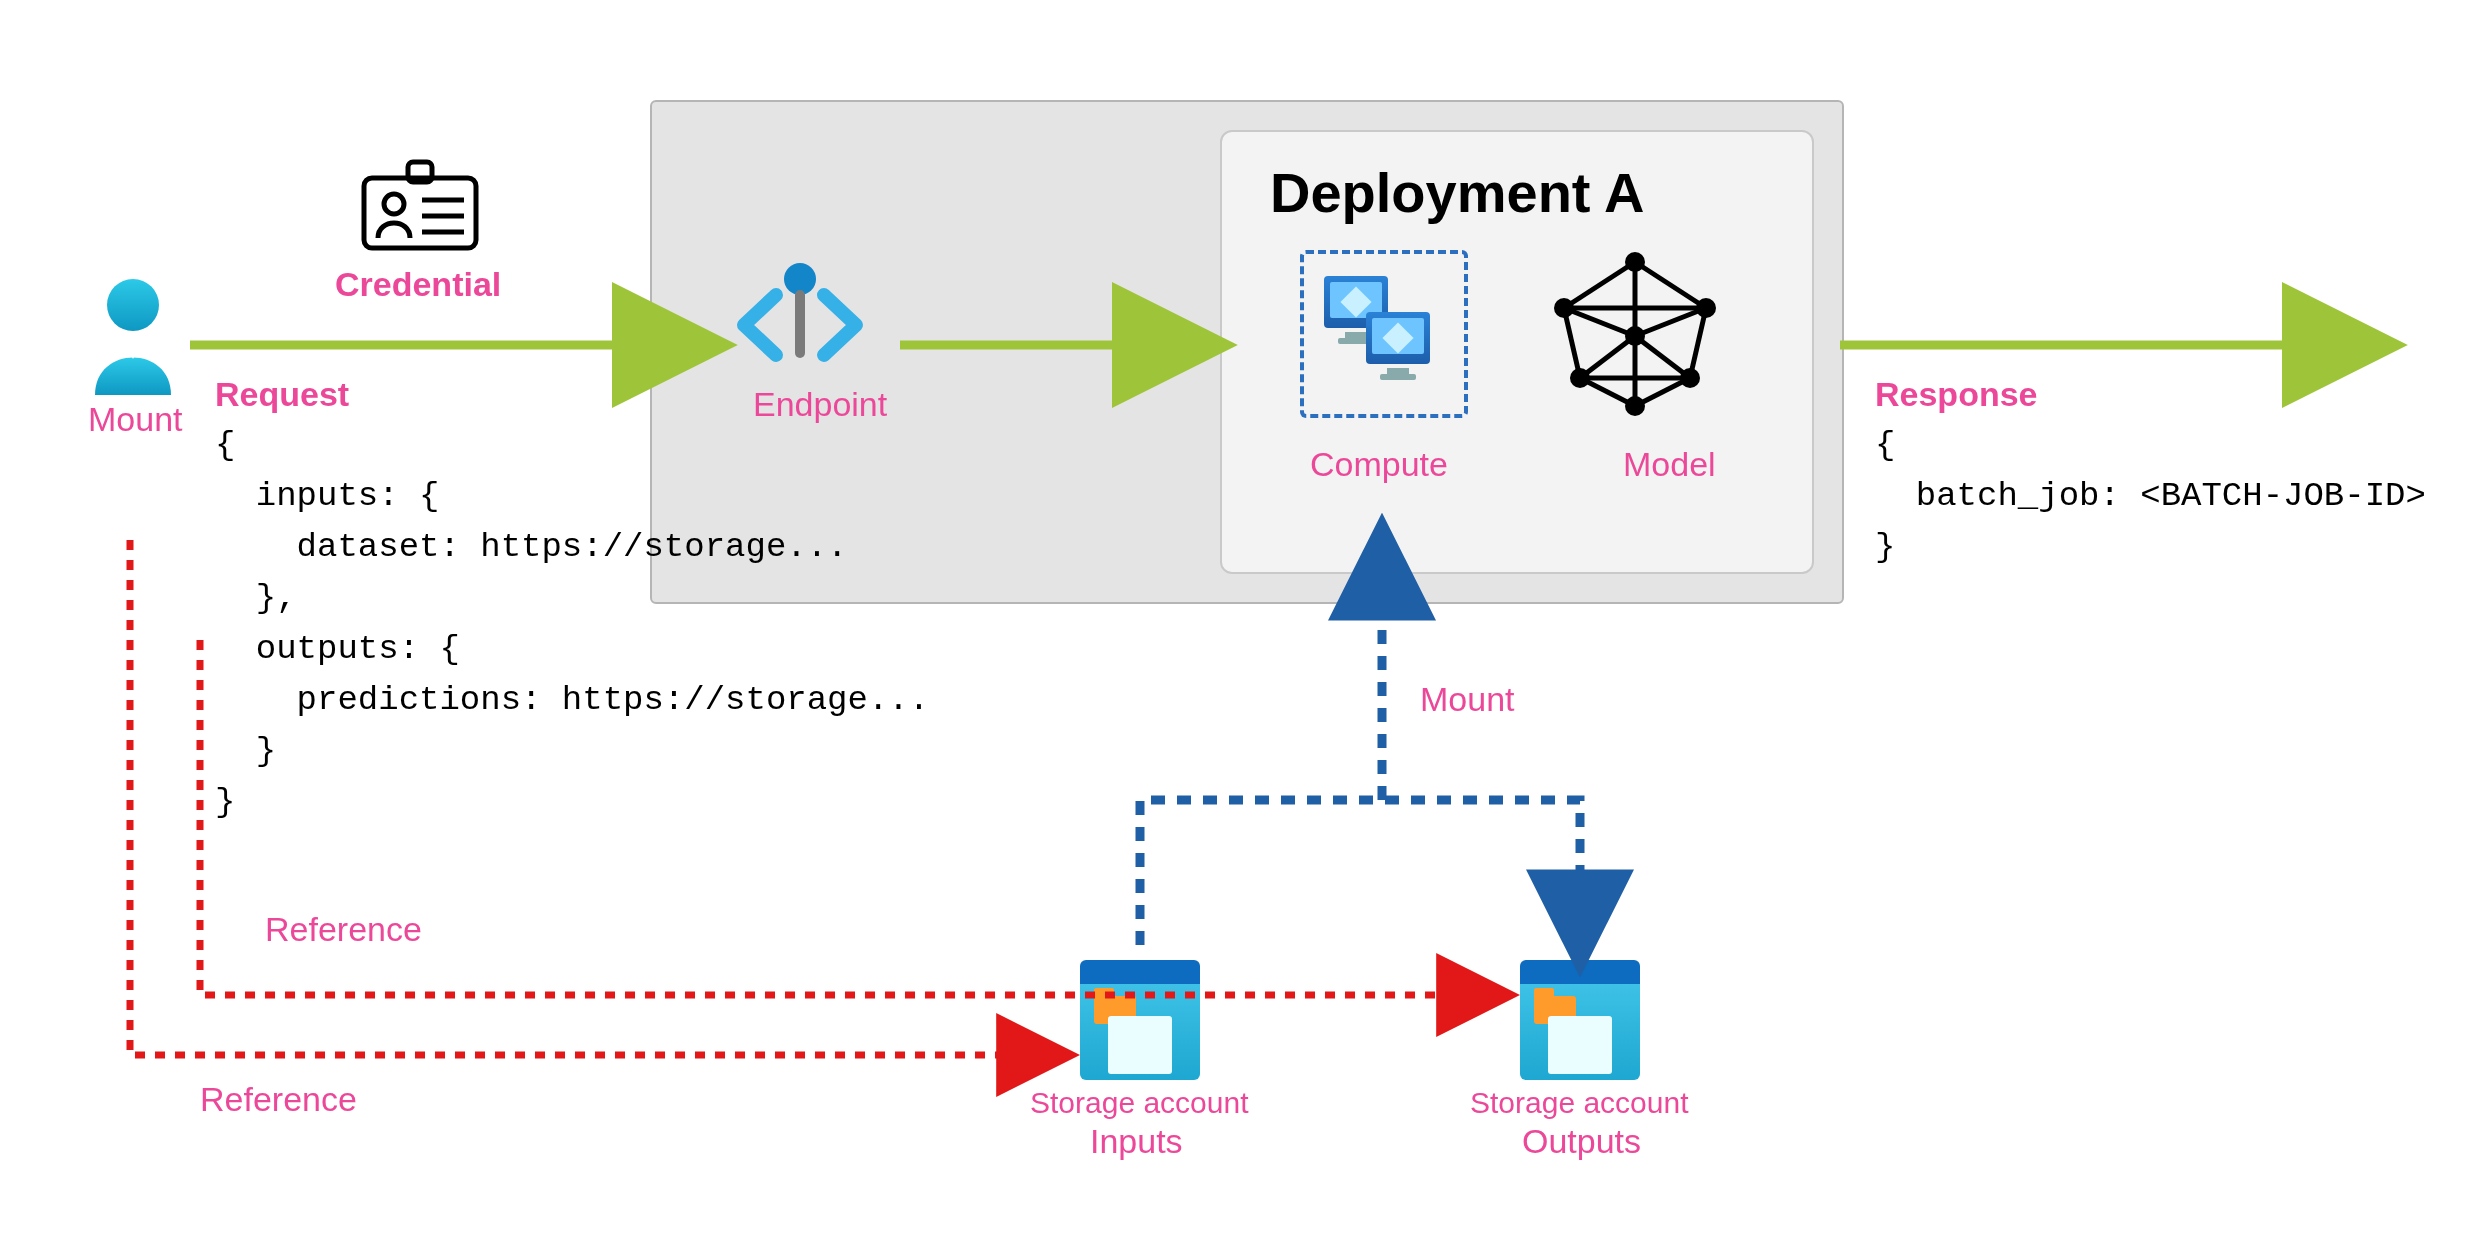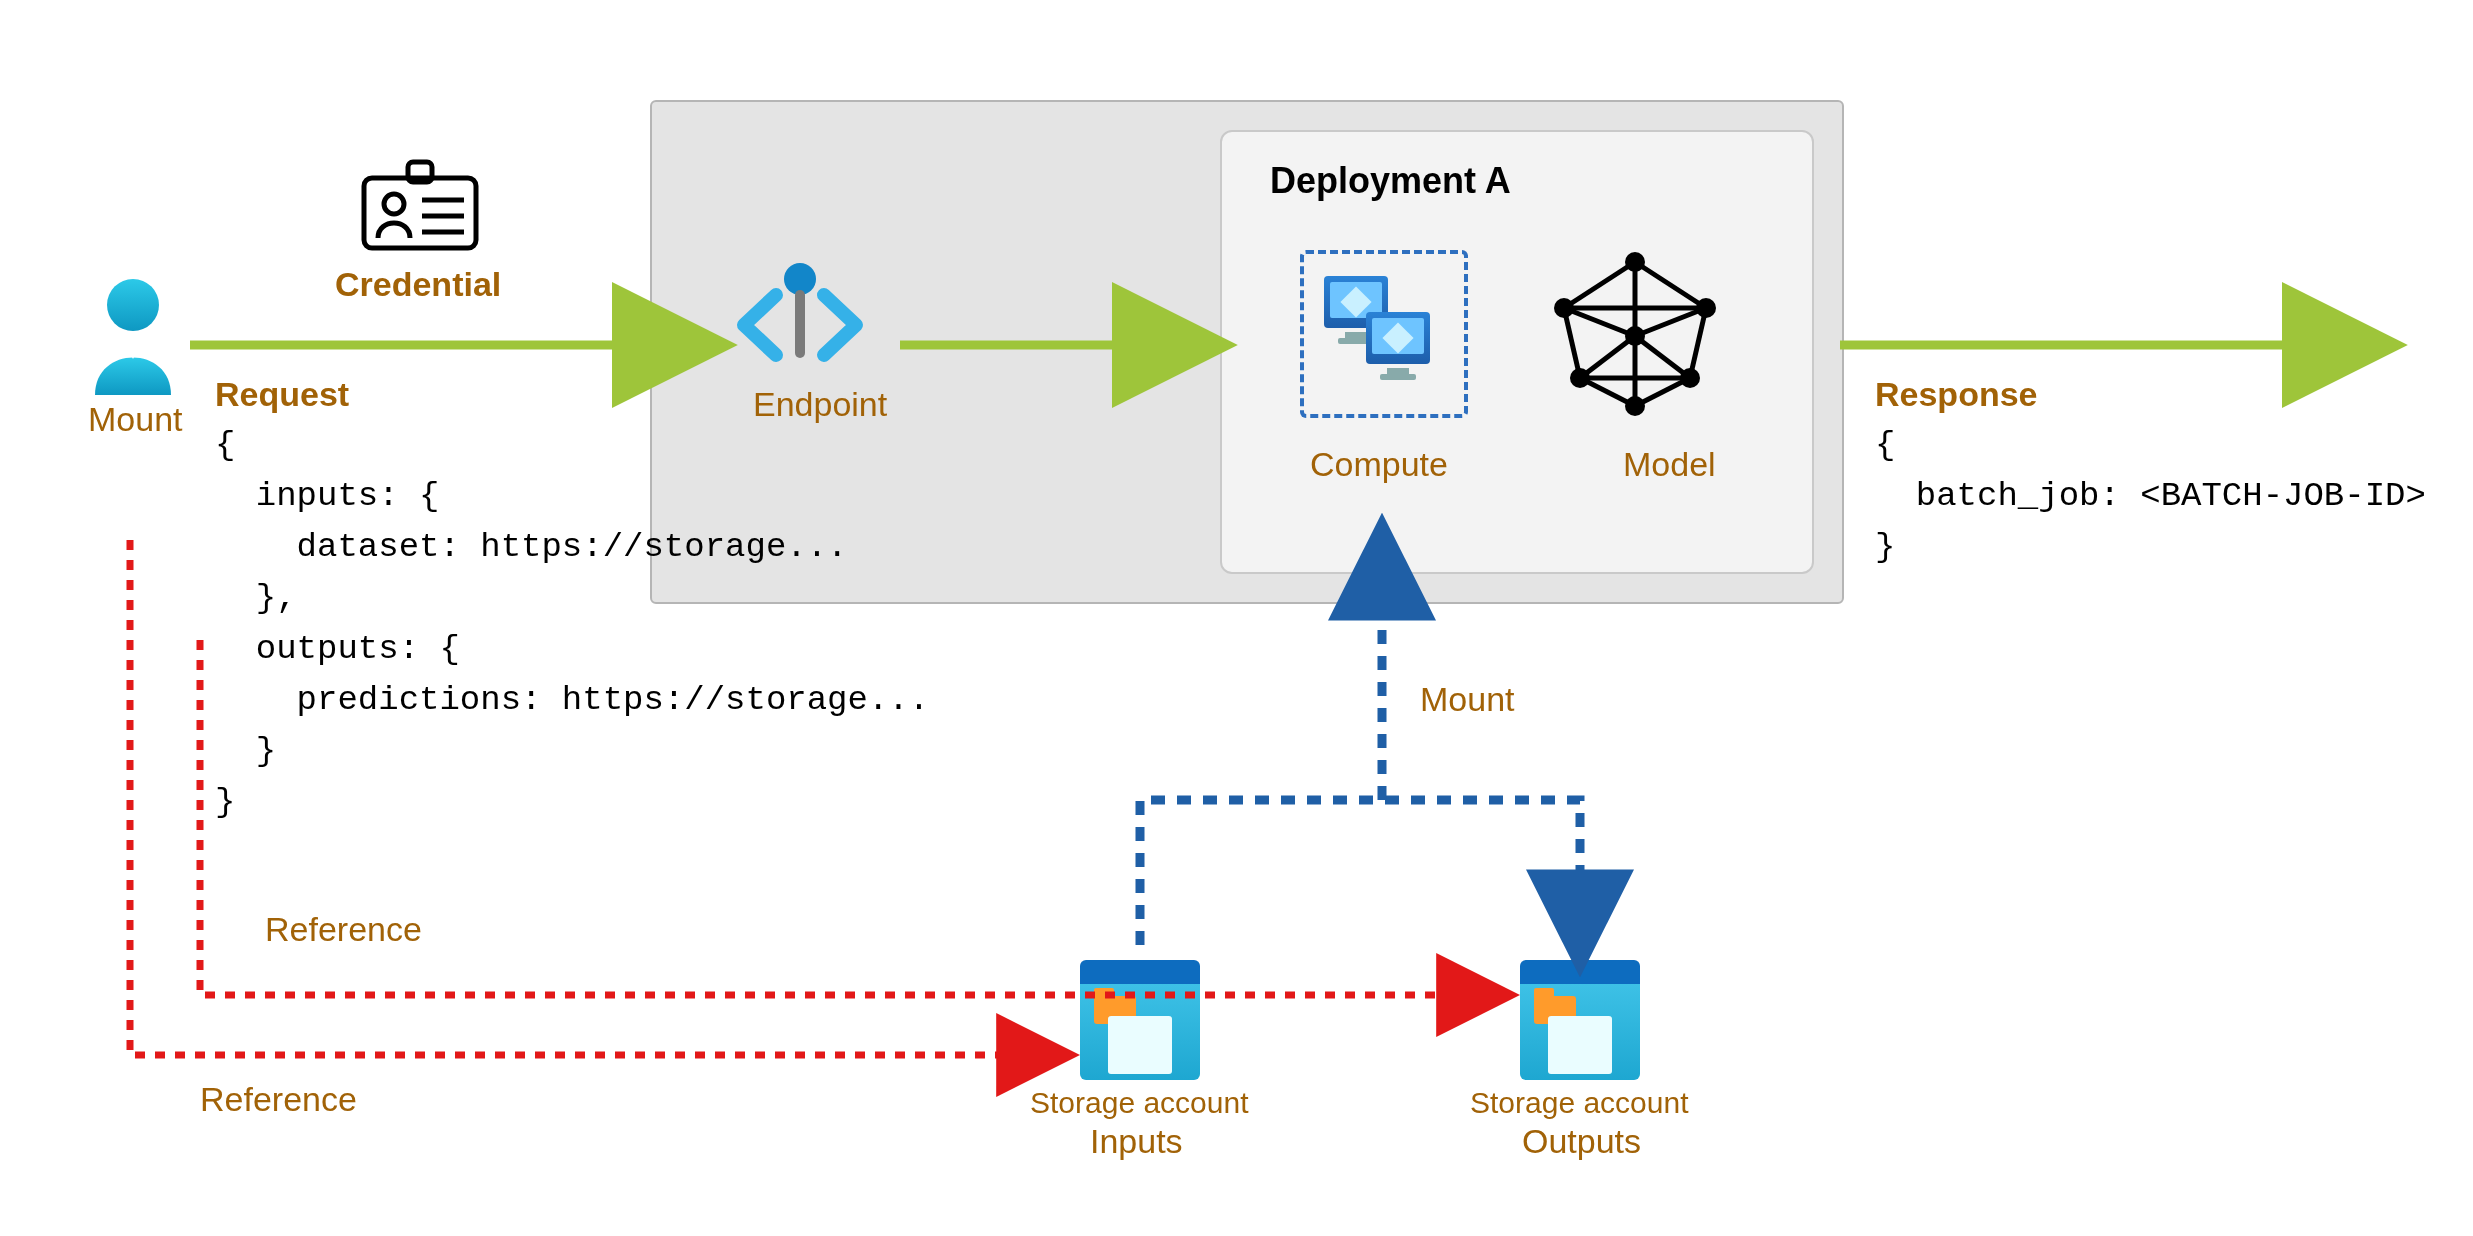--- a/index.html
+++ b/index.html
@@ -1,19 +1,19 @@
 <!DOCTYPE html>
 <html><head>
 <meta charset="utf-8">
 <style>
   html,body{margin:0;padding:0;background:#fff;font-family:"Segoe UI",Arial,sans-serif;}
   .stage{position:relative;width:2473px;height:1236px;}
   .abs{position:absolute;}
-  .lbl{font-size:34px;color:#a16207;}
-  .big{font-size:36px;font-weight:700;}
+  .lbl{font-size:34px;color:#ec4899;}
+  .big{font-size:56px;font-weight:700;}
   .mono{font-family:Consolas,"Courier New",monospace;font-size:34px;line-height:1.5;white-space:pre;}
   
   .outer-box{border:2px solid #b5b5b5;background:#e4e4e4;border-radius:6px;}
   .inner-box{border:2px solid #c9c9c9;background:#f3f3f3;border-radius:12px;}
   
   .cred{width:120px;height:92px;}
   .cred svg{width:100%;height:100%;}
   
   .user{width:86px;height:120px;}
   

